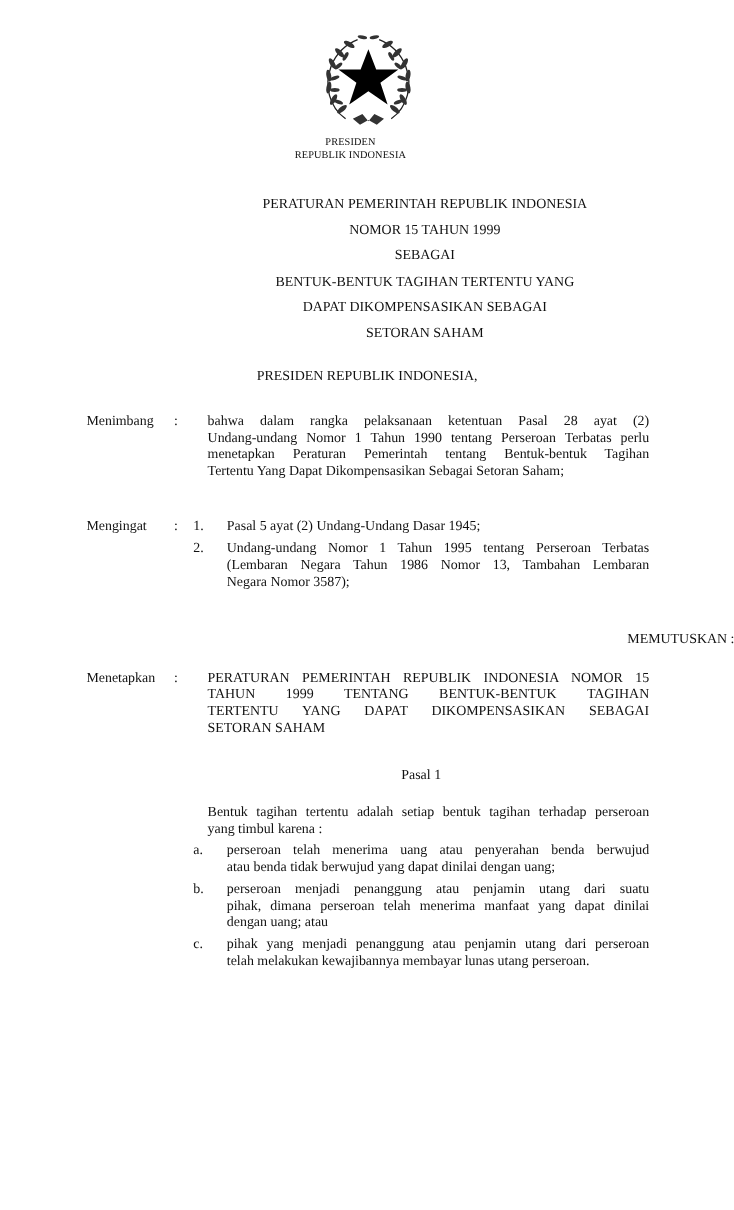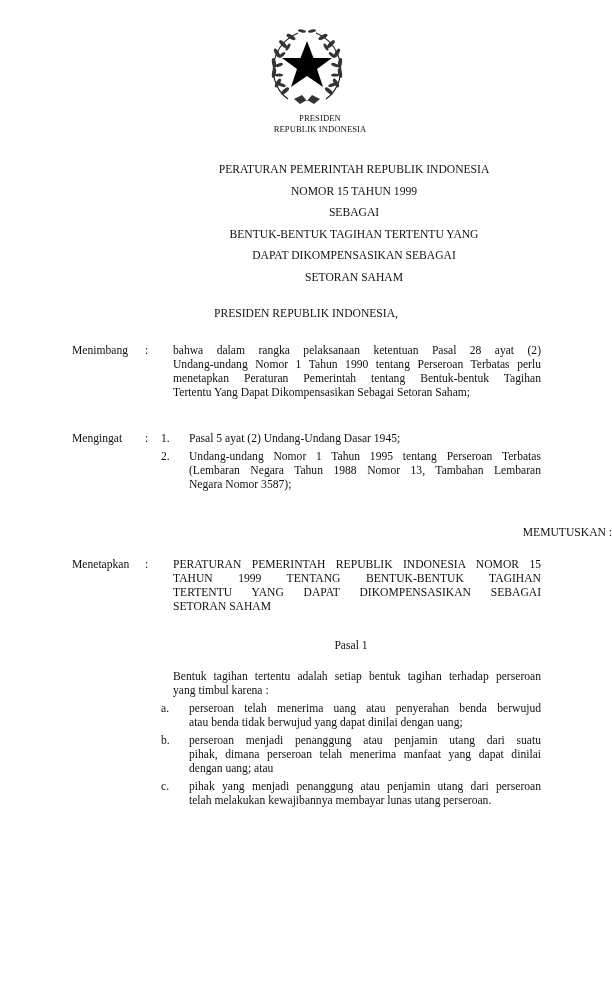--- a/index.html
+++ b/index.html
@@ -4,21 +4,21 @@
   <style>
     html, body { margin: 0; padding: 0; background: #ffffff; }
     body {
       width: 612px; height: 1008px; position: relative; overflow: hidden;
       font-family: "Liberation Serif", "DejaVu Serif", serif;
       color: #111111;
     }
     .emblem { position: absolute; left: 266px; top: 25px; width: 82px; height: 82px; }
     .hdr-small {
       position: absolute; left: 0; width: 584px; text-align: center;
-      font-size: 8.6px; line-height: 11px; letter-spacing: 0.1px; margin-left: 28px;
+      font-size: 8.6px; line-height: 11px; letter-spacing: 0.1px;
     }
     .title-block {
       position: absolute; left: 0; top: 159px; width: 612px; text-align: center;
       font-size: 11.6px; line-height: 21.6px; margin-left: 48px;
     }
     .title-block div { white-space: nowrap; }
     .president-line {
       position: absolute; left: 0; top: 307px; width: 612px; text-align: center;
       font-size: 11.6px; line-height: 14px;
     }
@@ -116,21 +116,21 @@
     <div class="num-item">
       <span class="num">1.</span>
       <div class="justify-lines">
         <div class="last">Pasal 5 ayat (2) Undang-Undang Dasar 1945;</div>
       </div>
     </div>
     <div class="num-item">
       <span class="num">2.</span>
       <div class="justify-lines">
         <div>Undang-undang Nomor 1 Tahun 1995 tentang Perseroan Terbatas</div>
-        <div>(Lembaran Negara Tahun 1988 Nomor 13, Tambahan Lembaran</div>
+        <div>(Lembaran Negara Tahun 1986 Nomor 13, Tambahan Lembaran</div>
         <div class="last">Negara Nomor 3587);</div>
       </div>
     </div>
   </div>
 </div>
 
 <div class="center-heading" style="top:526px;text-align:right;">MEMUTUSKAN :</div>
 
 <div class="section" style="top:558px;">
   <span class="sec-label">Menetapkan</span>

